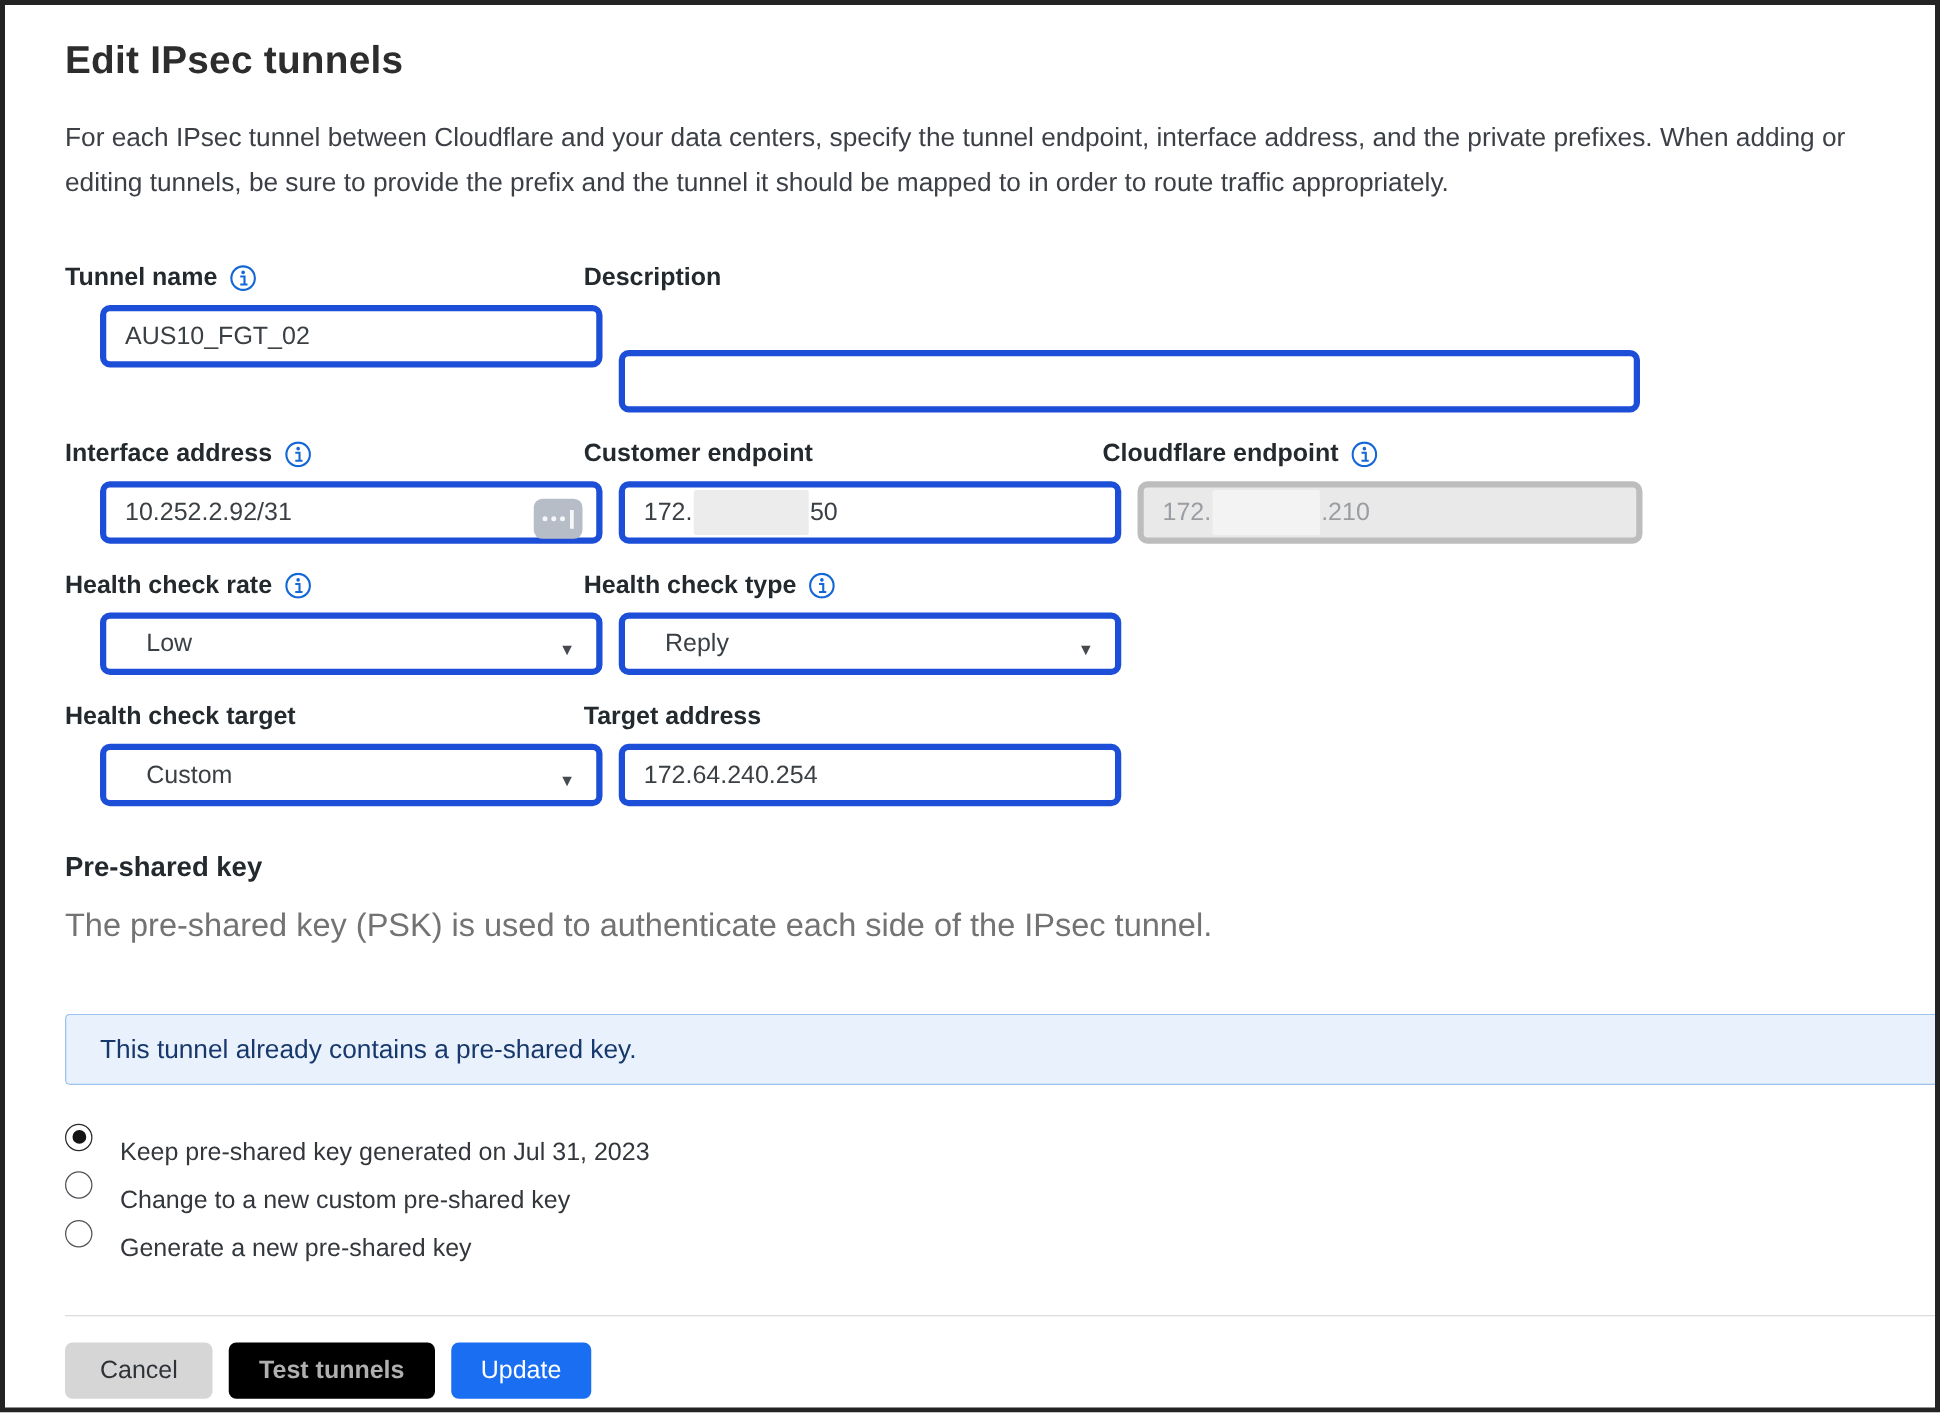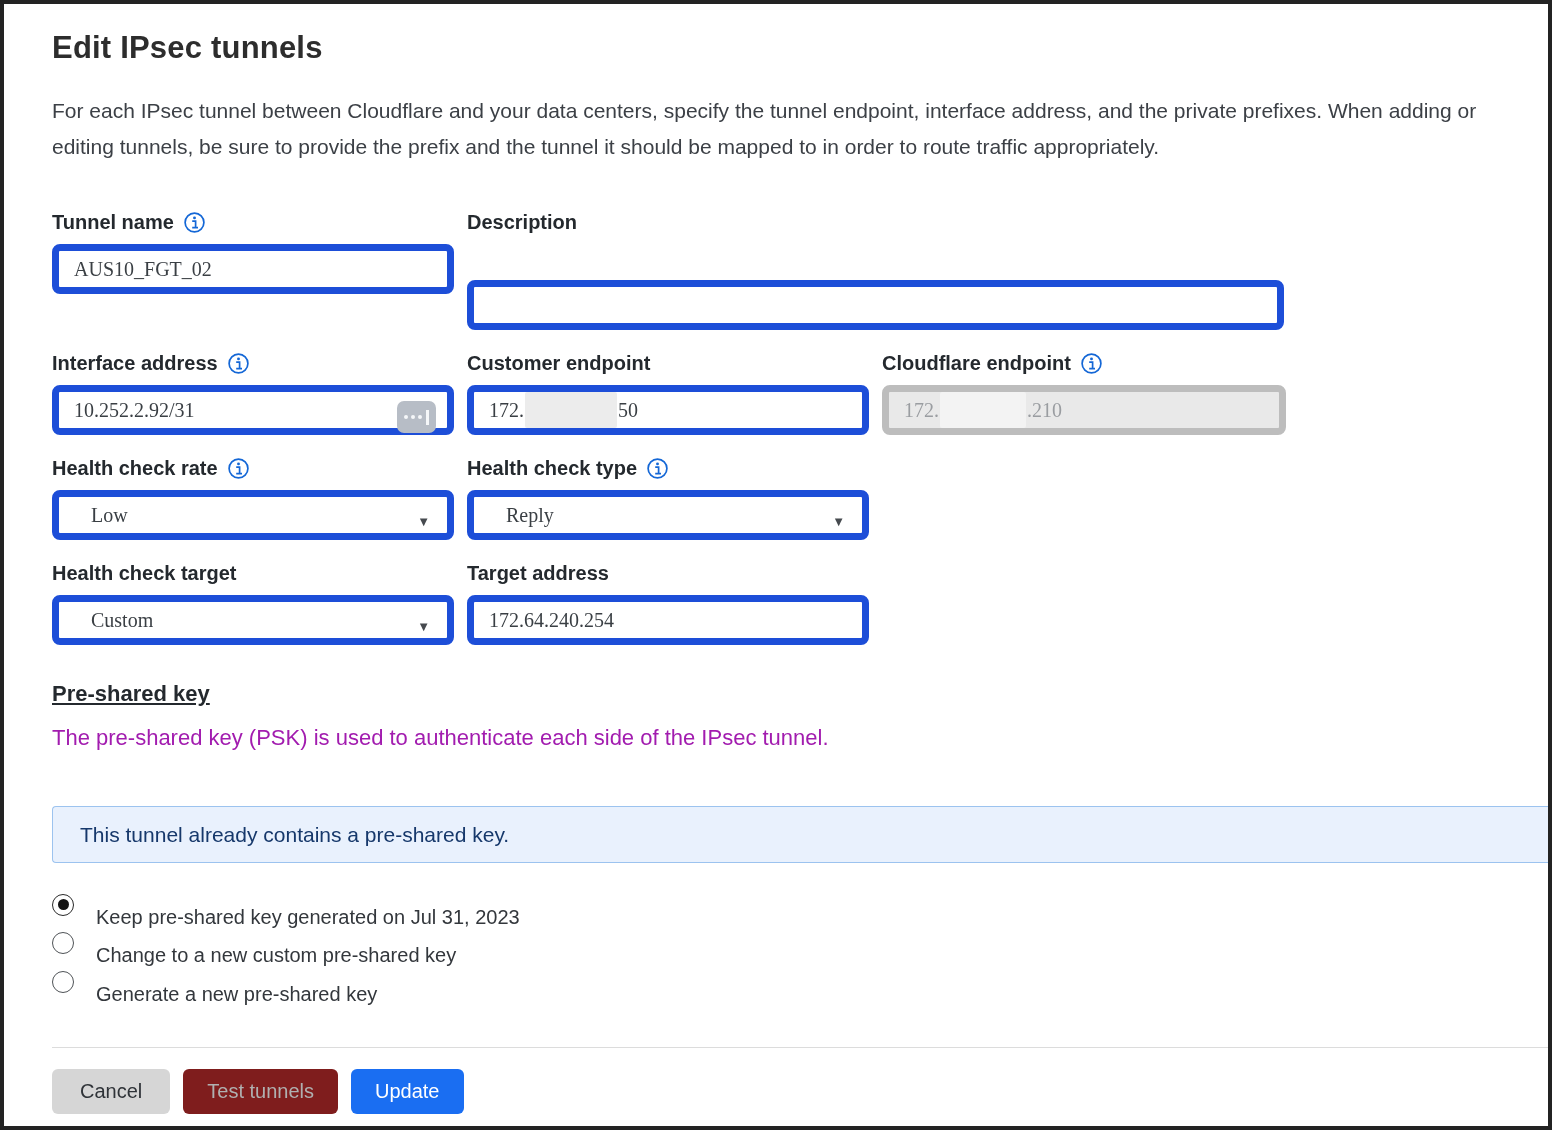--- a/index.html
+++ b/index.html
@@ -43,29 +43,30 @@
     display: flex; align-items: center; gap: 10px;
     margin-bottom: 9px; height: 26px;
   }
   .label-text {
     font-size: 20px; font-weight: 600; color: #24292e;
   }
   .info-icon { width: 21px; height: 21px; display: inline-block; flex: 0 0 auto; }
 
   .input, .select, .pseudo-input {
     height: 50px;
-    border: 7px solid #1d4ed8;
+    border: 5px solid #1d4ed8;
     border-radius: 8px;
     background: #ffffff;
-    font-family: Liberation Serif, serif;
+    font-family: Liberation Sans, sans-serif;
     font-size: 20px;
     color: #3a3f44;
     padding: 0 15px;
     width: 100%;
     outline: none;
+    margin-left: 28px;
   }
   .pseudo-input { display: flex; align-items: center; position: relative; }
   .pseudo-input.disabled {
     background: #e9e9e9;
     border-color: #bdbdbd;
     color: #9a9da1;
   }
   .redact {
     display: inline-block;
     width: 92px; height: 36px;
@@ -86,25 +87,25 @@
   .ext-icon .bar { width: 2.5px; height: 15px; background: #f5f7f9; margin-left: 1px; }
 
   .select { display: flex; align-items: center; position: relative; cursor: default; padding-left: 32px; }
   .caret {
     position: absolute; right: 17px; top: 18px;
     font-size: 13px; color: #464a4f; line-height: 13px;
   }
 
   .section-heading {
     margin-top: 36px;
-    font-size: 22px; font-weight: 700; color: #24292e; text-decoration: underline;
+    font-size: 22px; font-weight: 700; color: #24292e;
   }
   .section-desc {
     margin-top: 18px;
-    font-size: 22px; color: #a21caf;
+    font-size: 26px; color: #737373;
   }
 
   .banner {
     margin-top: 55px;
     width: calc(100% - 48px + 48px); 
     margin-left: 0;
     height: 57px;
     background: #e9f1fd;
     border: 1px solid #9cc3ef;
     border-right: none;
@@ -136,21 +137,21 @@
   .footer { margin-top: 21px; display: flex; gap: 13px; }
   .btn {
     height: 45px;
     border: none; border-radius: 6px;
     font-family: "Liberation Sans", "DejaVu Sans", sans-serif;
     font-size: 20px;
     display: inline-flex; align-items: center; justify-content: center;
     cursor: pointer;
   }
   .btn-cancel { background: #d6d6d6; color: #2f3338; padding: 0 28px; }
-  .btn-test { background: #7f1d1d; color: #b0b0b0; padding: 4px 24px; cursor: default; }
+  .btn-test { background: #000000; color: #b0b0b0; padding: 4px 24px; cursor: default; font-weight: bold; }
   .btn-update { background: #1a6ef2; color: #ffffff; padding: 0 24px; }
 </style>
 </head>
 <body>
 
 <svg width="0" height="0" style="position:absolute">
   <defs>
     <g id="info-glyph">
       <circle cx="10.5" cy="10.5" r="9.4" fill="none" stroke="#1467d6" stroke-width="1.7"></circle>
       <circle cx="10.5" cy="5.9" r="1.45" fill="#1467d6"></circle>

